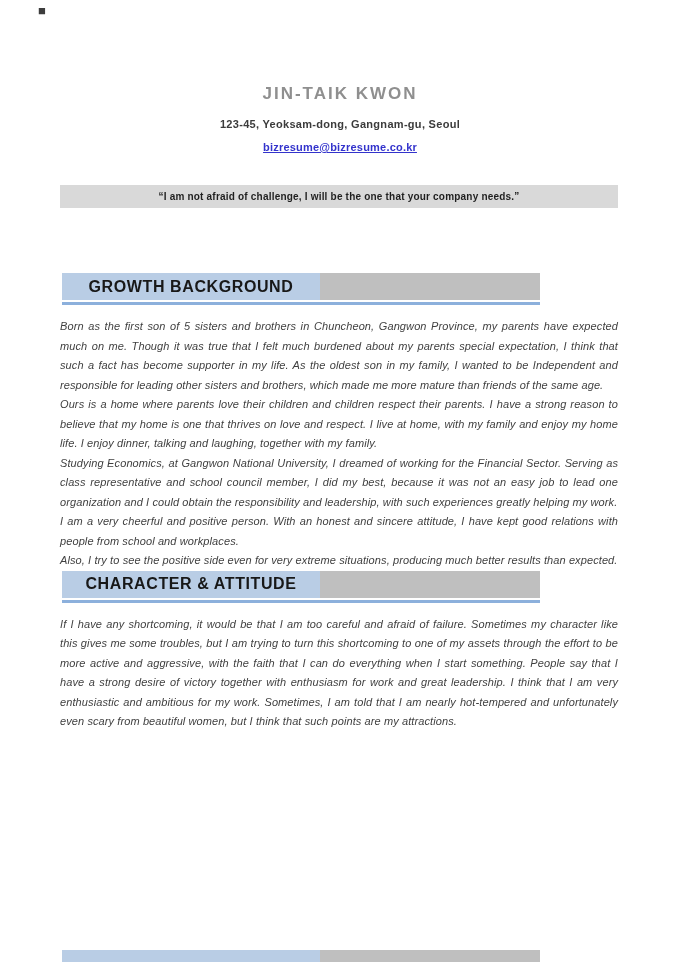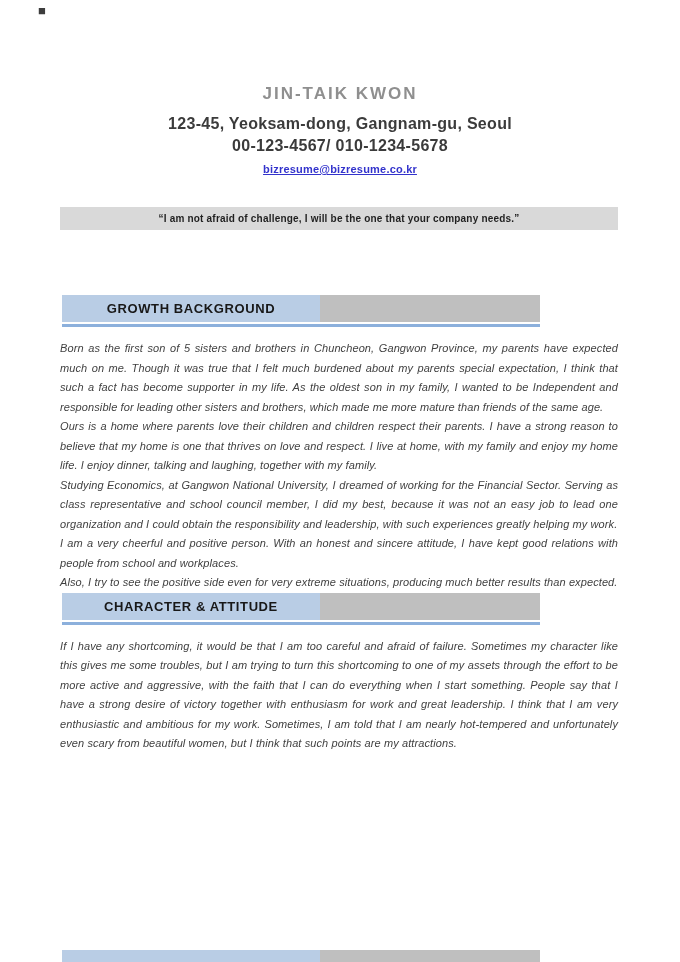--- a/index.html
+++ b/index.html
@@ -18,21 +18,21 @@
     position:absolute; top:4px; left:38px;
     font-size:13px; color:#3d3d3d; line-height:13px;
   }
 
   .doc-header { padding-top:84px; text-align:center; }
   .applicant-name {
     font-size:17px; font-weight:bold; letter-spacing:2px;
     color:#8f8f8f; line-height:20px;
   }
   .contact-line {
-    font-size:16px; font-weight:bold; color:#3b3b3b;
+    font-size:11px; font-weight:bold; color:#3b3b3b;
     line-height:16px; letter-spacing:0.3px;
   }
   .addr  { margin-top:12px; }
   .phone { margin-top:6px; }
   .email-wrap { margin-top:5px; }
   .email-link {
     font-size:11px; font-weight:bold; color:#3333cc;
     text-decoration:underline; letter-spacing:0.2px; cursor:pointer;
   }
 
@@ -48,21 +48,21 @@
 
   .sec-header { display:flex; margin-left:62px; width:478px; }
   .sec-header.first { margin-top:65px; }
   .sec-header.second { margin-top:0; }
   .sec-title-cell {
     width:258px; height:27px;
     background:#b9cde5;
     display:flex; align-items:center; justify-content:center;
   }
   .sec-title {
-    font-size:13px; font-weight:bold; color:#181818; letter-spacing:0.6px;
+    font-size:16px; font-weight:bold; color:#181818; letter-spacing:0.6px;
   }
   .sec-fill-cell { width:220px; height:27px; background:#bfbfbf; }
   .sec-underline {
     margin:2px 0 0 62px; width:478px; height:3px; background:#8cb0dc;
   }
 
   .sec-body {
     margin:12px 60px 0 60px;
     width:558px;
     font-size:11px; line-height:19.5px;
@@ -81,21 +81,20 @@
 </head>
 <body>
 
 <div class="page">
 
   <span class="corner-marker">■</span>
 
   <div class="doc-header">
     <div class="applicant-name">JIN-TAIK KWON</div>
     <div class="contact-line addr">123-45, Yeoksam-dong, Gangnam-gu, Seoul</div>
-    <div class="contact-line phone">00-123-4567/ 010-1234-5678</div>
     <div class="email-wrap">
       <a class="email-link" href="#">bizresume@bizresume.co.kr</a>
     </div>
   </div>
 
   <div class="quote-bar">
     <span class="quote-text">“I am not afraid of challenge, I will be the one that your company needs.”</span>
   </div>
 
   <div>

